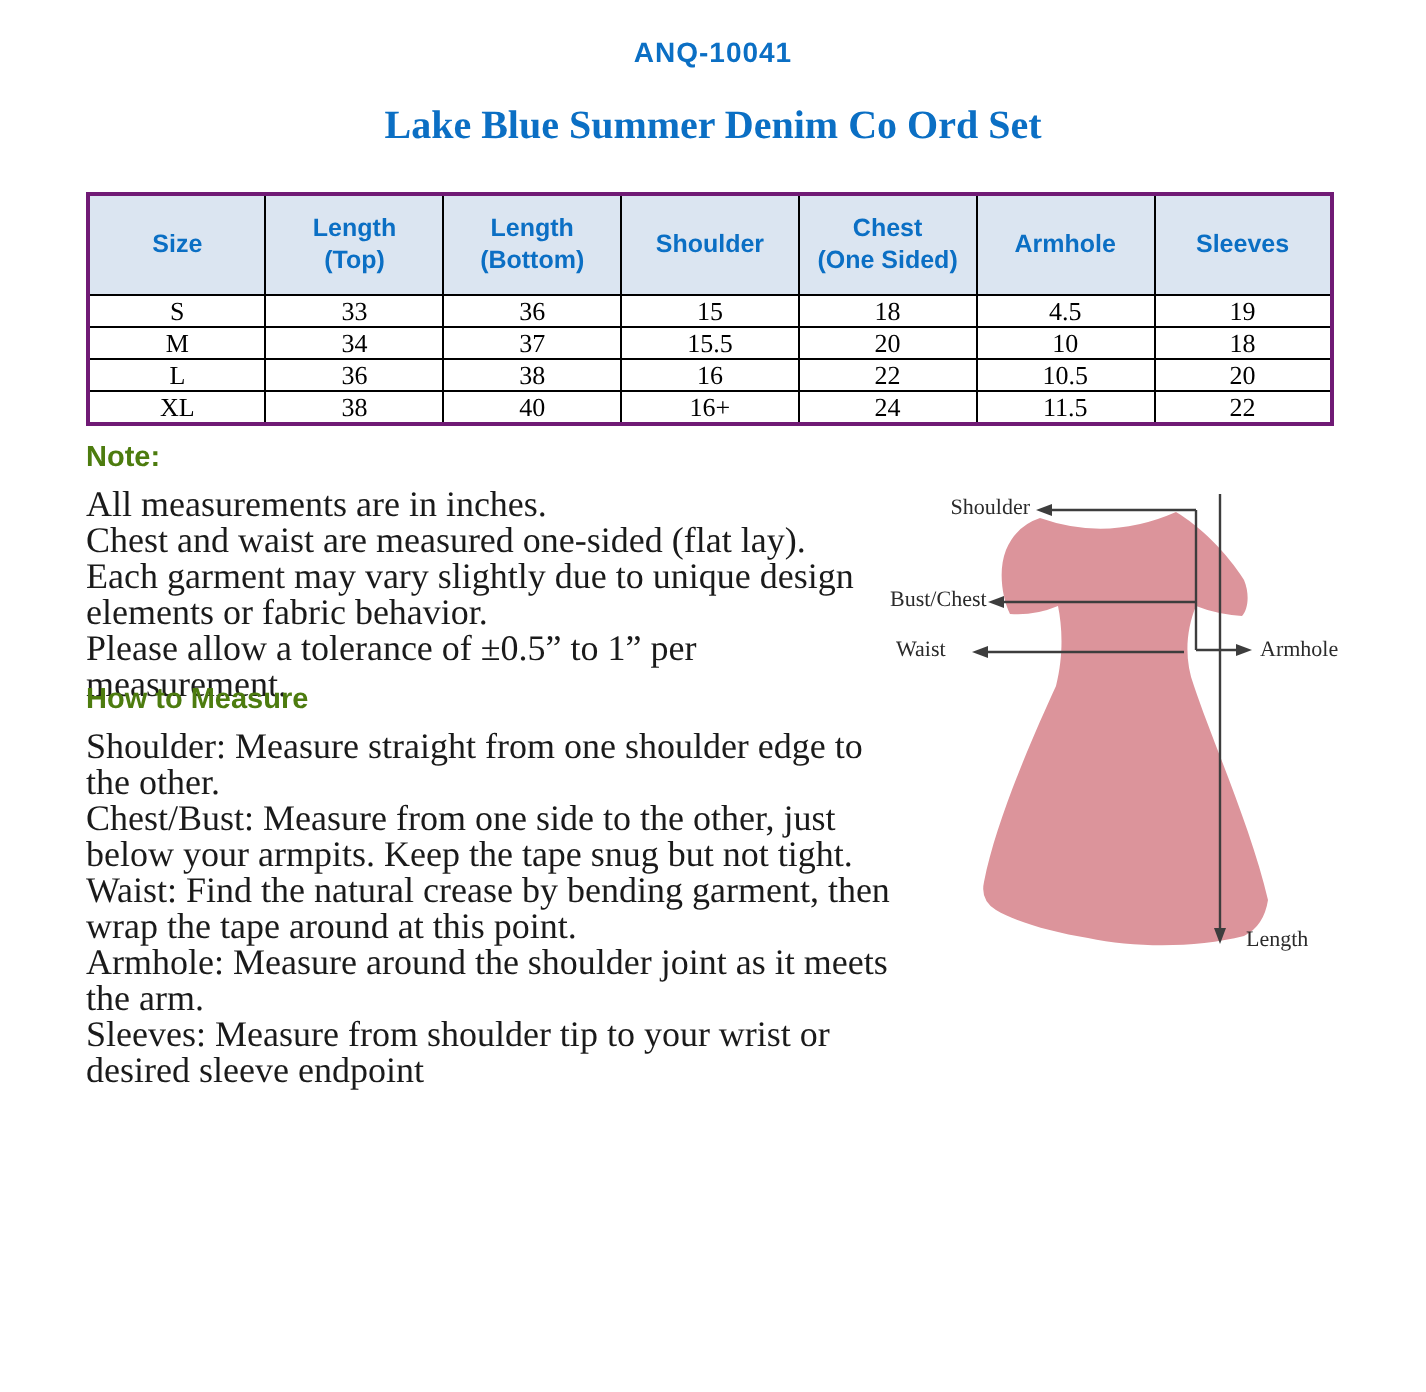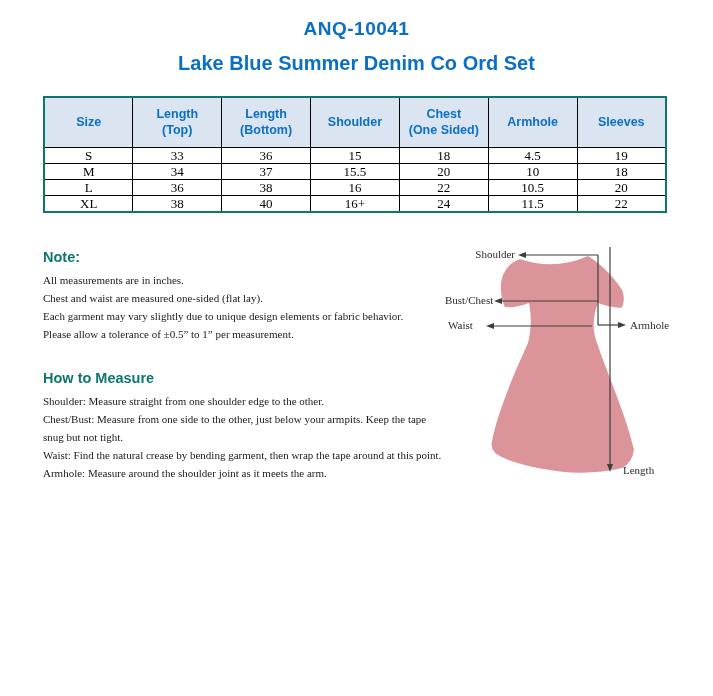--- a/index.html
+++ b/index.html
@@ -5,51 +5,51 @@
   * { margin:0; padding:0; box-sizing:border-box; }
   html,body { background:#fff; }
   .page {
     position:relative; width:713px; height:696px;
     background:#ffffff; overflow:hidden;
     font-family:"Liberation Serif", serif; color:#1a1a1a;
   }
   .doc-title {
     position:absolute; top:18px; left:0; width:713px; text-align:center;
     font-family:"Liberation Sans", sans-serif; font-weight:bold;
-    font-size:19px; letter-spacing:0.5px; color:#0b6fc4;
+    font-size:14px; letter-spacing:0.5px; color:#0b6fc4;
   }
   .doc-subtitle {
     position:absolute; top:52px; left:0; width:713px; text-align:center;
-    font-family:Liberation Sans, sans-serif; font-weight:bold;
+    font-family:Liberation Serif, serif; font-weight:bold;
     font-size:20px; color:#0b6fc4;
   }
   table.size-chart {
     position:absolute; left:43px; top:96px; width:624px;
     border-collapse:collapse; table-layout:fixed;
-    border:2px solid #0f766e;
+    border:2px solid #701a75;
   }
   table.size-chart th {
     height:50px; background:#dbe5f1; border:1px solid #000;
     font-family:"Liberation Sans", sans-serif; font-weight:bold;
     font-size:12.5px; line-height:16px; color:#0b6fc4;
     text-align:center; vertical-align:middle; white-space:pre-line;
   }
   table.size-chart td {
     height:15px; border:1px solid #000; background:#fff;
     font-family:"Liberation Serif", serif; font-size:13px; line-height:15px;
     color:#000; text-align:center; vertical-align:middle; padding:0;
   }
   .note-section { position:absolute; left:43px; top:221px; width:400px; }
   .measure-section { position:absolute; left:43px; top:342px; width:402px; }
   .section-heading {
     font-family:"Liberation Sans", sans-serif; font-weight:bold;
-    font-size:14.5px; color:#0f766e; margin-bottom:6px;margin-top:28px;
+    font-size:14.5px; color:#4d7c0f; margin-bottom:6px;
   }
   .body-line {
-    font-family:"Liberation Serif", serif; font-size:11px;
+    font-family:"Liberation Serif", serif; font-size:18px;
     line-height:18px; color:#1a1a1a;
   }
   .diagram {
     position:absolute; left:440px; top:235px; width:273px; height:265px;
   }
   .diagram svg { position:absolute; left:0; top:0; }
   .dia-label {
     position:absolute; font-family:"Liberation Serif", serif;
     font-size:11px; line-height:13px; color:#2b2b2b; white-space:nowrap;
   }
@@ -129,20 +129,21 @@
     <div class="body-line">Each garment may vary slightly due to unique design elements or fabric behavior.</div>
     <div class="body-line">Please allow a tolerance of ±0.5” to 1” per measurement.</div>
   </div>
 
   <div class="measure-section">
     <div class="section-heading">How to Measure</div>
     <div class="body-line">Shoulder: Measure straight from one shoulder edge to the other.</div>
     <div class="body-line">Chest/Bust: Measure from one side to the other, just below your armpits. Keep the tape snug but not tight.</div>
     <div class="body-line">Waist: Find the natural crease by bending garment, then wrap the tape around at this point.</div>
     <div class="body-line">Armhole: Measure around the shoulder joint as it meets the arm.</div>
+    <div class="body-line">Sleeves: Measure from shoulder tip to your wrist or desired sleeve endpoint</div>
   </div>
 
   <div class="diagram">
     <svg width="273" height="265" viewBox="0 0 273 265">
 
       <path d="M 80,24
            Q 114,36 148,21
            C 160,28 174,42 182,55
            C 185,62 184,70 181,73
            Q 168,72 158,68

